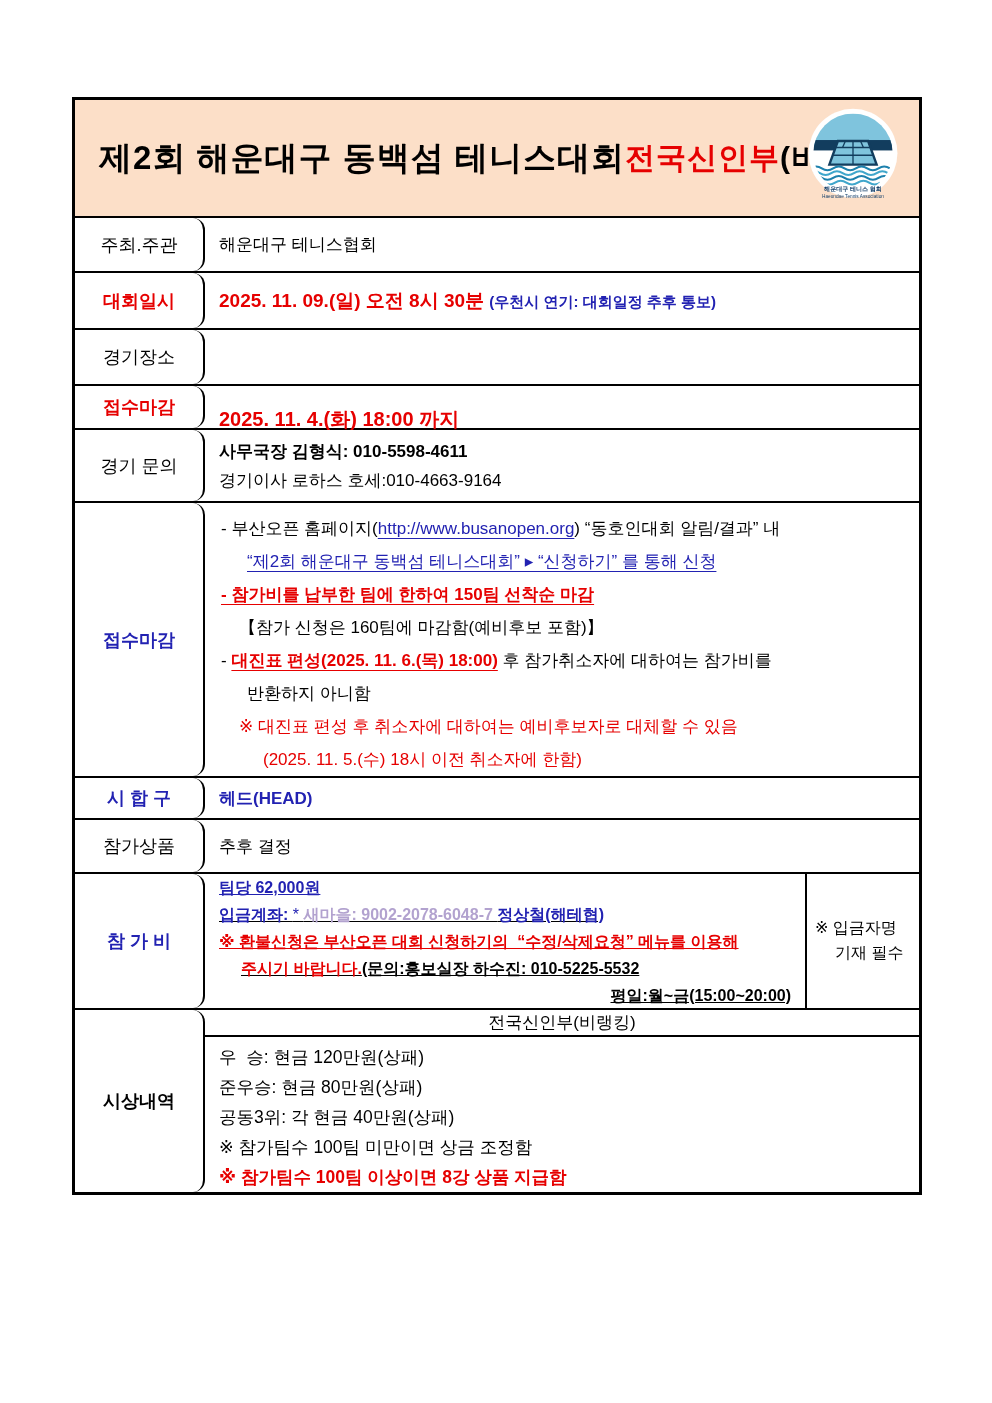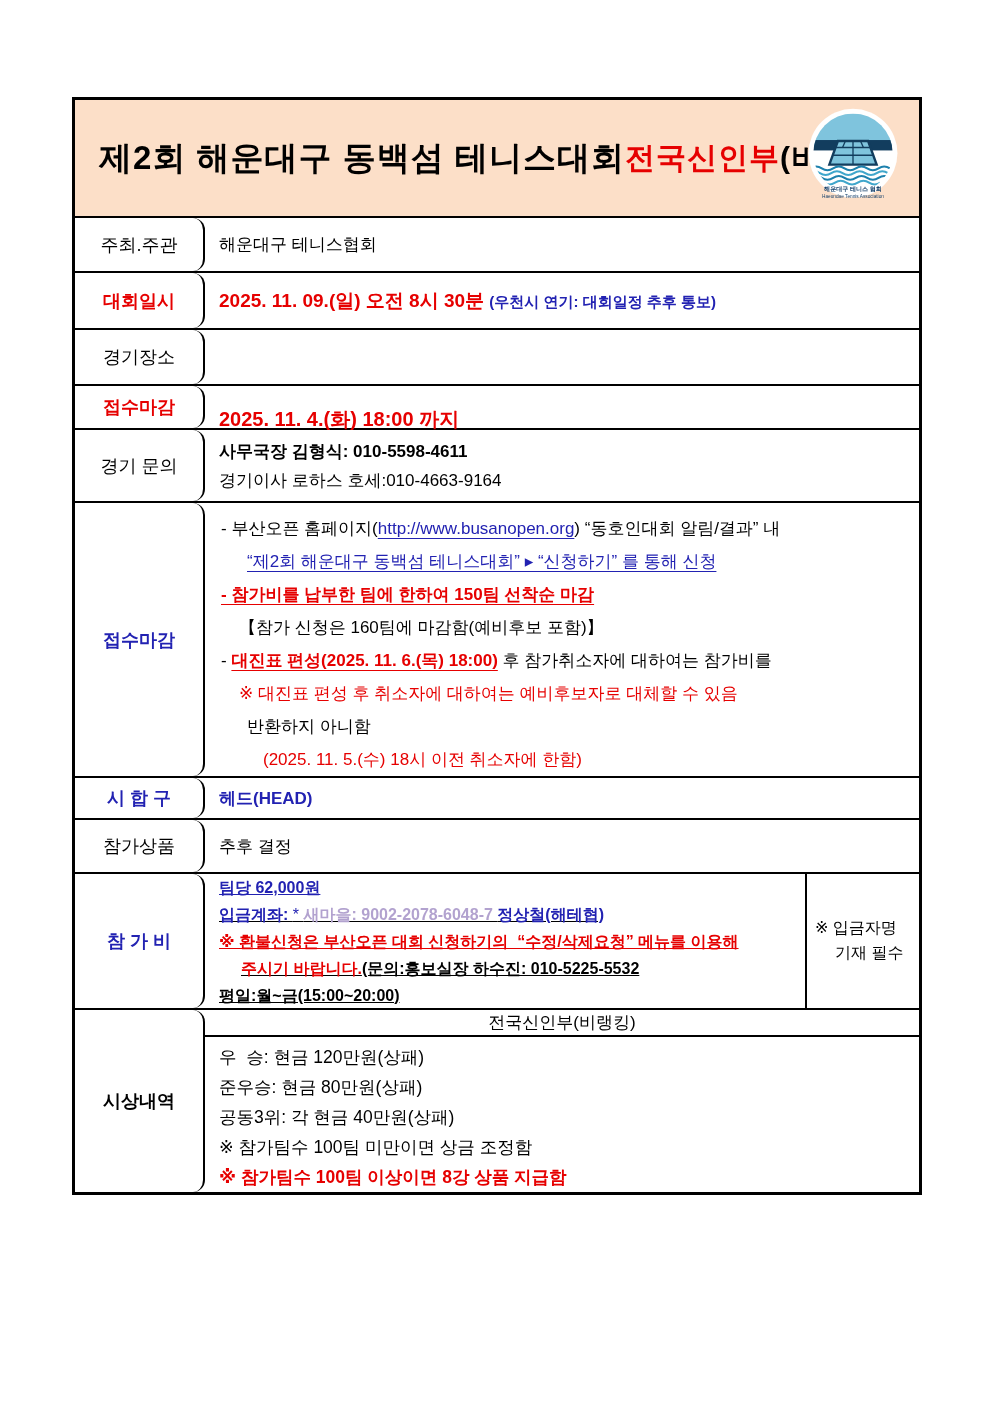--- a/index.html
+++ b/index.html
@@ -58,21 +58,21 @@
   .ind-4{padding-left:44px;}
   .r-prize{height:54px;}
   .r-ball{height:42px;font-size:17px;}
   .r-fee{height:136px;}
   .r-fee .fee-main{flex:1;border-right:2px solid #000;box-sizing:border-box;
     display:flex;flex-direction:column;justify-content:center;padding-left:14px;}
   .r-fee .fee-main .line{line-height:27px;text-decoration:underline;}
   .r-fee .fee-side{width:112px;flex:0 0 112px;display:flex;flex-direction:column;
     align-items:flex-start;justify-content:center;font-size:16px;padding-left:8px;box-sizing:border-box;}
   .fee-side .side2{padding-left:20px;margin-top:4px;}
-  .fee-center{text-align:left;padding-right:7px;}
+  .fee-center{text-align:right;padding-right:14px;}
   .r-awards{height:182px;}
   .awards-right{flex:1;display:flex;flex-direction:column;}
   .awards-subheader{height:30px;border-bottom:2px solid #000;box-sizing:border-box;
     display:flex;align-items:center;justify-content:center;font-size:17px;}
   .awards-body{flex:1;padding:5px 0 0 14px;display:flex;flex-direction:column;}
   .awards-body .line{line-height:30px;font-size:17.5px;white-space:pre-wrap;}
 </style>
 </head>
 <body>
 
@@ -141,22 +141,22 @@
   </div>
 
   <div class="row r-apply">
     <div class="label-cell t-blue-b">접수마감</div>
     <div class="content-cell">
       <div class="line ind-0"><span>- 부산오픈 홈페이지(</span><a class="t-blue u" style="cursor:pointer;">http://www.busanopen.org</a><span>) “동호인대회 알림/결과” 내</span></div>
       <div class="line ind-2 t-blue u">“제2회 해운대구 동백섬 테니스대회” ▸ “신청하기” 를 통해 신청</div>
       <div class="line ind-0 t-red-b u">- 참가비를 납부한 팀에 한하여 150팀 선착순 마감</div>
       <div class="line ind-3">【참가 신청은 160팀에 마감함(예비후보 포함)】</div>
       <div class="line ind-0"><span>- </span><span class="t-red-b u">대진표 편성(2025. 11. 6.(목) 18:00)</span><span> 후 참가취소자에 대하여는 참가비를</span></div>
+      <div class="line ind-2">반환하지 아니함</div>
       <div class="line ind-3 t-red">※ 대진표 편성 후 취소자에 대하여는 예비후보자로 대체할 수 있음</div>
-      <div class="line ind-2">반환하지 아니함</div>
       <div class="line ind-4 t-red">(2025. 11. 5.(수) 18시 이전 취소자에 한함)</div>
     </div>
   </div>
 
   <div class="row r-ball">
     <div class="label-cell t-blue-b">시 합 구</div>
     <div class="content-cell">
       <span class="line t-blue-b">헤드(HEAD)</span>
     </div>
   </div>

